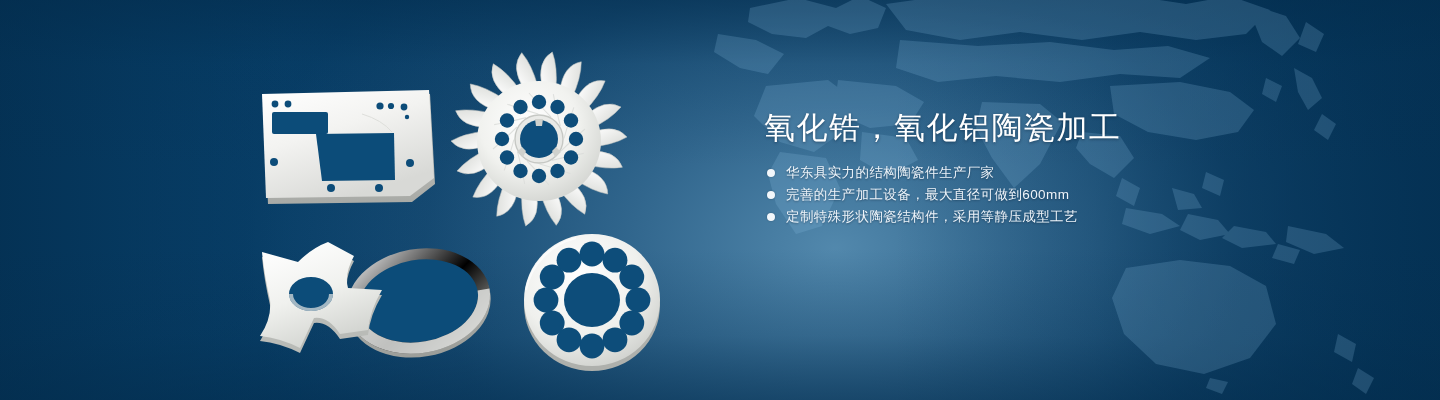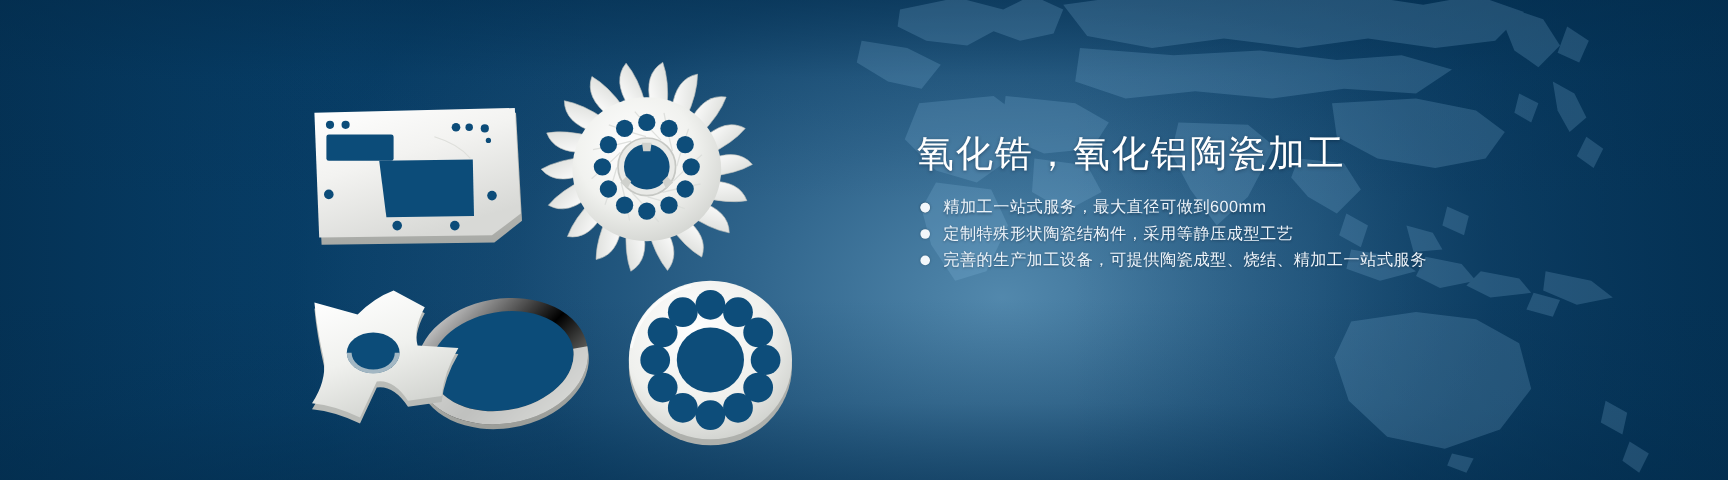--- a/index.html
+++ b/index.html
@@ -415,29 +415,26 @@
       </svg>
     </div>
   </div>
 
   <div class="copy">
     <div class="headline">氧化锆，氧化铝陶瓷加工</div>
 
     <ul class="bullets">
       <li class="bullet">
         <span class="dot"></span>
+        <span>华东具实力的结构陶瓷件生产厂家</span>
       </li>
       <li class="bullet">
         <span class="dot"></span>
-        <span>精加工一站式服务，最大直径可做到600mm</span>
+        <span>完善的生产加工设备，最大直径可做到600mm</span>
       </li>
       <li class="bullet">
         <span class="dot"></span>
         <span>定制特殊形状陶瓷结构件，采用等静压成型工艺</span>
       </li>
-      <li class="bullet">
-        <span class="dot"></span>
-        <span>完善的生产加工设备，可提供陶瓷成型、烧结、精加工一站式服务</span>
-      </li>
     </ul>
   </div>
 
 </div>
 
 </body></html>

